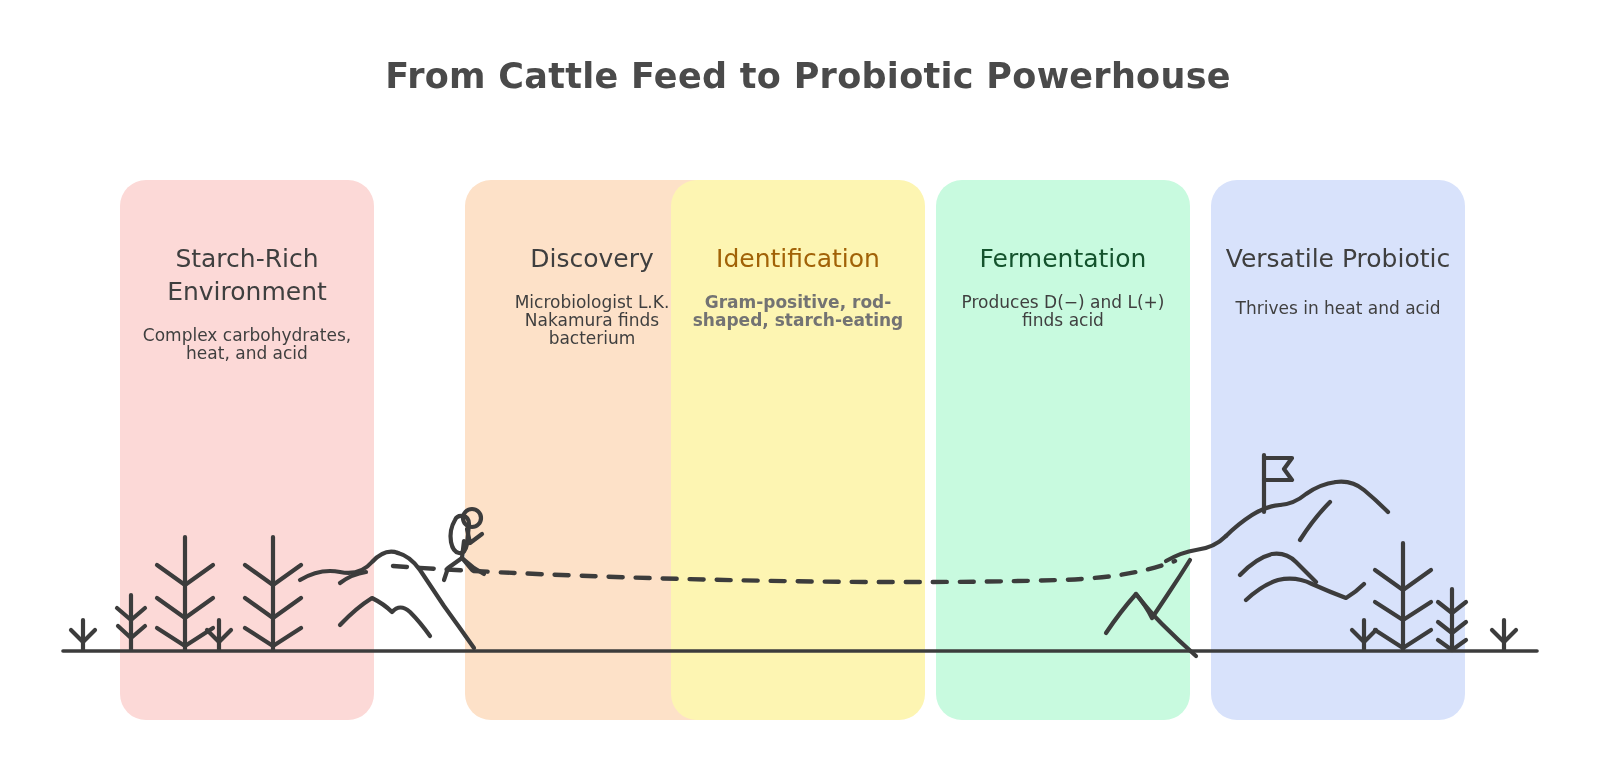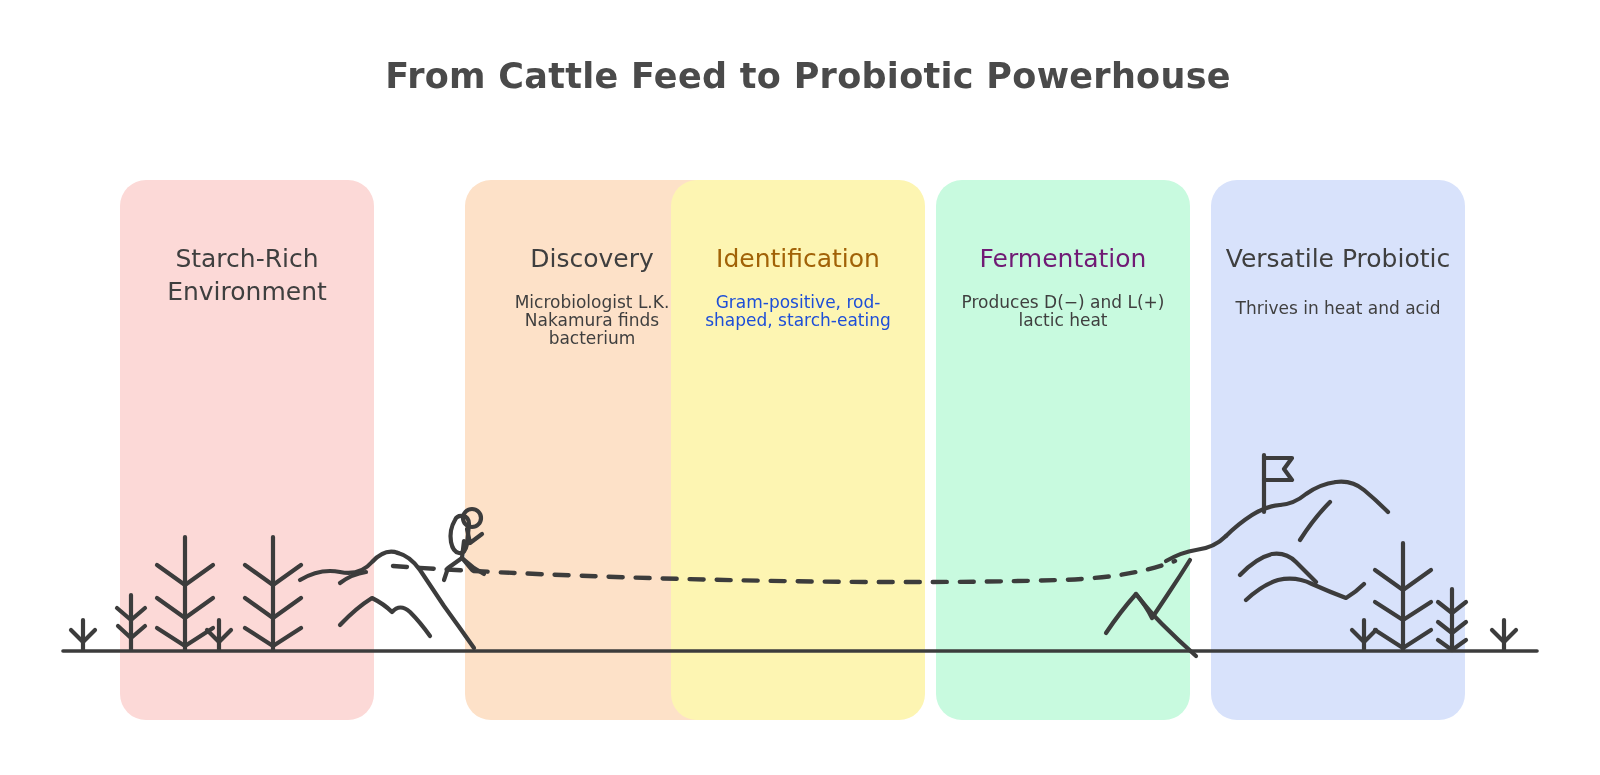--- a/index.html
+++ b/index.html
@@ -90,41 +90,42 @@
 </head>
 <body style="background: rgb(255, 255, 255);">
 
 <div id="stage" style="background: rgb(255, 255, 255);">
 
   <div id="title" style="color: rgb(74, 74, 74);">From Cattle Feed to Probiotic Powerhouse</div>
 
   <div class="panel" id="p0" style="background: rgb(252, 217, 215);">
     <div class="panel-text">
       <div class="panel-title" style="color: rgb(63, 63, 63);">Starch-Rich Environment</div>
+      <div class="panel-sub" style="color: rgb(63, 63, 63);">Complex carbohydrates, heat, and acid</div>
     </div>
   </div>
 
   <div class="panel" id="p1" style="background: rgb(253, 225, 200);">
     <div class="panel-text">
       <div class="panel-title" style="color: rgb(63, 63, 63);">Discovery</div>
       <div class="panel-sub" style="color: rgb(63, 63, 63);">Microbiologist L.K. Nakamura finds bacterium</div>
     </div>
   </div>
 
   <div class="panel" id="p2" style="background: rgb(253, 245, 178);">
     <div class="panel-text">
       <div class="panel-title" style="color: #a16207;">Identification</div>
-      <div class="panel-sub" style="color: #1d4ed8;">Gram-positive, rod-shaped, starch-eating</div>
+      <div class="panel-sub" style="color: #737373; font-weight: bold;">Gram-positive, rod-shaped, starch-eating</div>
     </div>
   </div>
 
   <div class="panel" id="p3" style="background: rgb(200, 250, 223);">
     <div class="panel-text">
-      <div class="panel-title" style="color: #701a75;">Fermentation</div>
-      <div class="panel-sub" style="color: rgb(63, 63, 63);">Produces D(−) and L(+) lactic heat</div>
+      <div class="panel-title" style="color: #14532d;">Fermentation</div>
+      <div class="panel-sub" style="color: rgb(63, 63, 63);">Produces D(−) and L(+) finds acid</div>
     </div>
   </div>
 
   <div class="panel" id="p4" style="background: rgb(216, 226, 251);">
     <div class="panel-text">
       <div class="panel-title" style="color: rgb(63, 63, 63);">Versatile Probiotic</div>
       <div class="panel-sub" style="color: rgb(63, 63, 63); margin-top: 24px;">Thrives in heat and acid</div>
     </div>
   </div>
 

